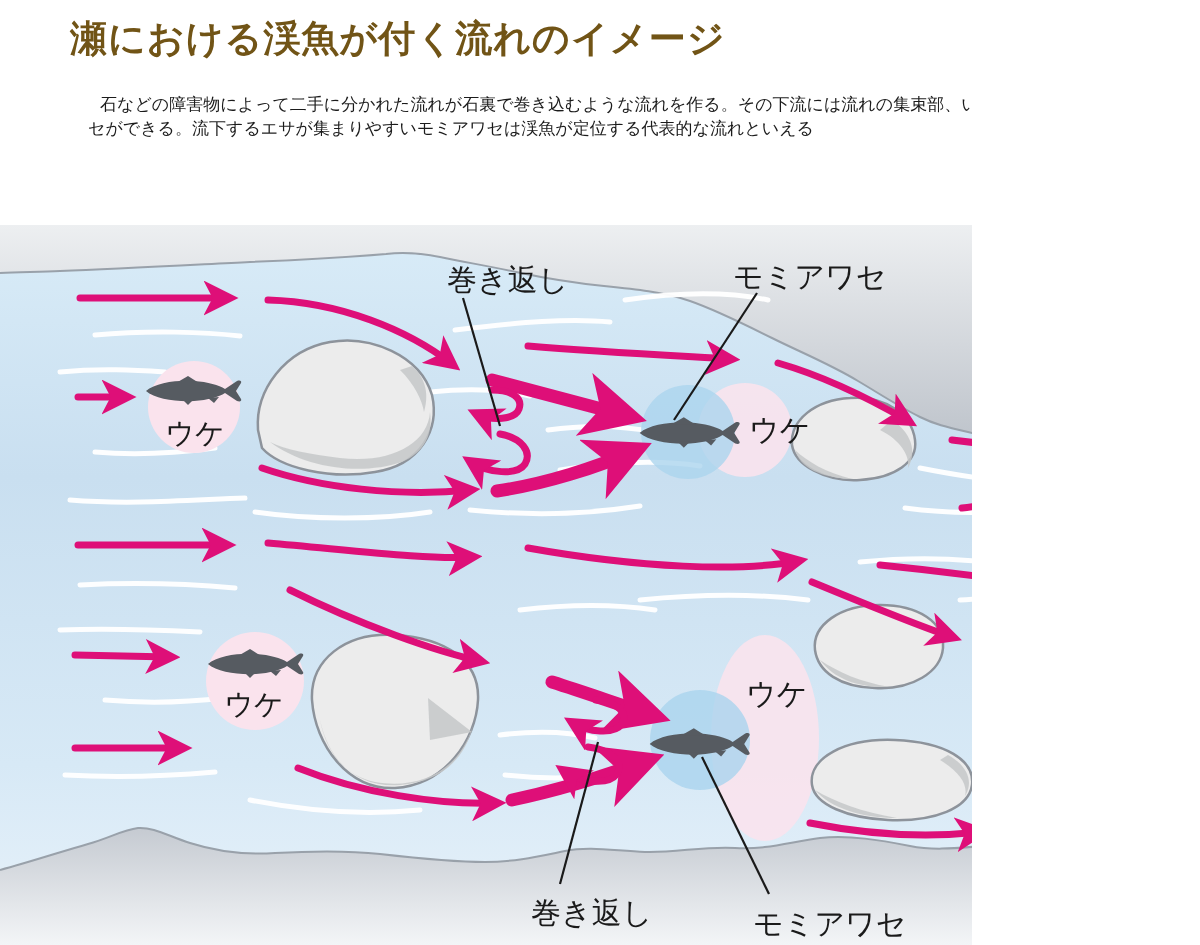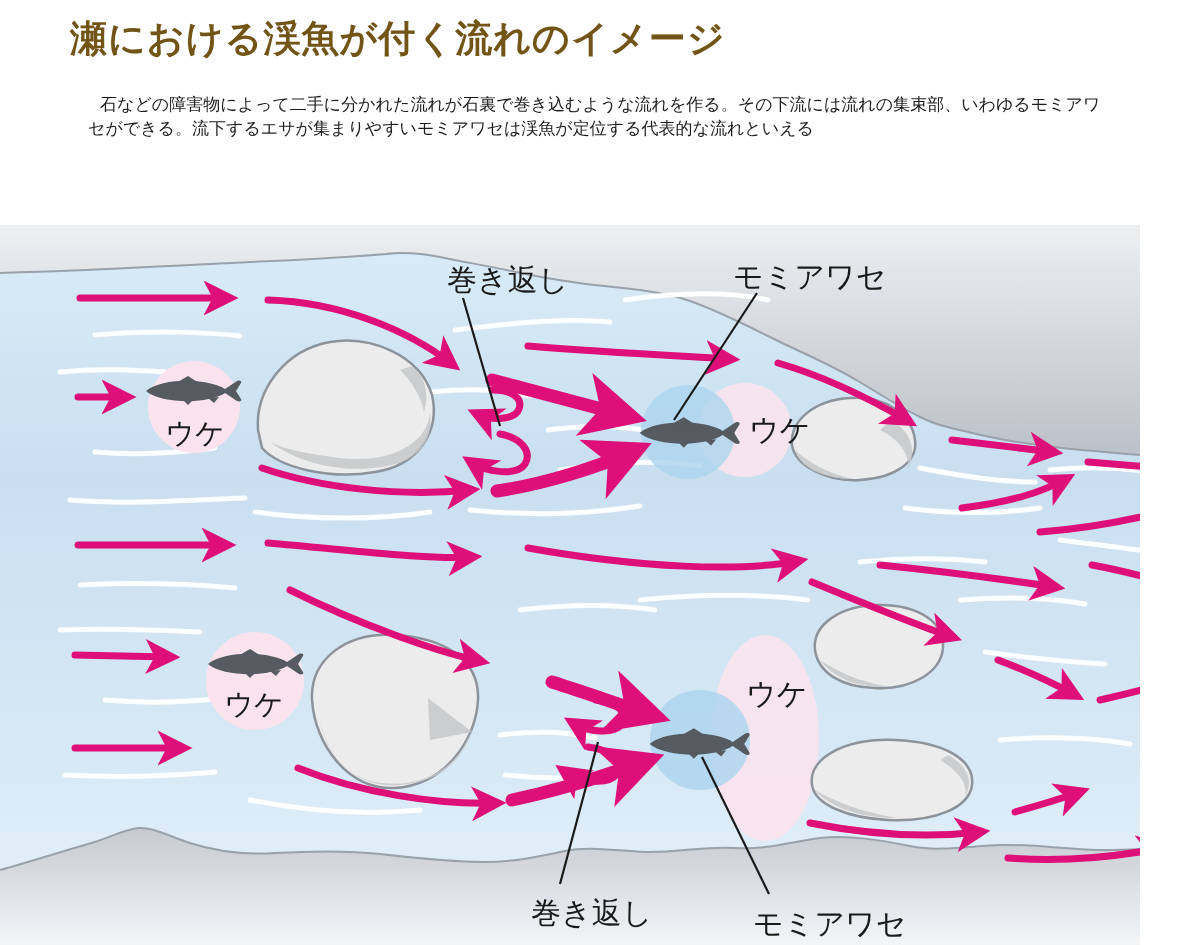--- a/index.html
+++ b/index.html
@@ -4,21 +4,21 @@
 <style>
   :root{
     --title:#715416; --body-text:#1b1b1b; --arrow:#de0f78;
     --water-top:#d9ecf8; --water-mid:#c9dff0; --water-low:#d7e9f6; --water-bottom:#e8f2fa;
     --bank-light:#edeff1; --bank-dark:#b9bfc7; --bank-bottom-dark:#c6cbd2; --bank-bottom-light:#f3f5f7;
     --bank-edge:#99a1aa; --rock-fill:#ececec; --rock-shade:#c6c8c9; --rock-outline:#8d939b;
     --fish:#565b61; --uke-circle:#fae3ed; --flow-blue:#abd4ee; --label-text:#1a1a1a; --current-line:#ffffff;
   }
   *{margin:0;padding:0;box-sizing:border-box}
   body{background:#ffffff;font-family:"DejaVu Sans",sans-serif}
-  .page{position:relative;width:1140px;height:945px;background:#ffffff;overflow:hidden}
+  .page{position:relative;width:972px;height:945px;background:#ffffff;overflow:hidden}
   .hdr{position:relative;z-index:2}
   .title{margin:14px 0 0 70px;font-size:37px;font-weight:bold;color:var(--title);letter-spacing:1px}
   .desc{margin:28px 0 0 88px;width:1022px;font-size:17px;line-height:1.44;color:var(--body-text);text-indent:12px}
   svg.diagram{position:absolute;left:0;top:0;width:1200px;height:945px;z-index:1;display:block}
   .m{stroke:var(--arrow);stroke-width:7;fill:none;stroke-linecap:round;marker-end:url(#ah)}
   .t{stroke-width:13}
   .cur{stroke:var(--current-line);stroke-width:5;fill:none;stroke-linecap:round;opacity:.95}
   .rock{fill:var(--rock-fill);stroke:var(--rock-outline);stroke-width:2.5;stroke-linejoin:round}
   .rsh{fill:var(--rock-shade);opacity:.85}
   .lbl{font-size:30px;fill:var(--label-text)}

